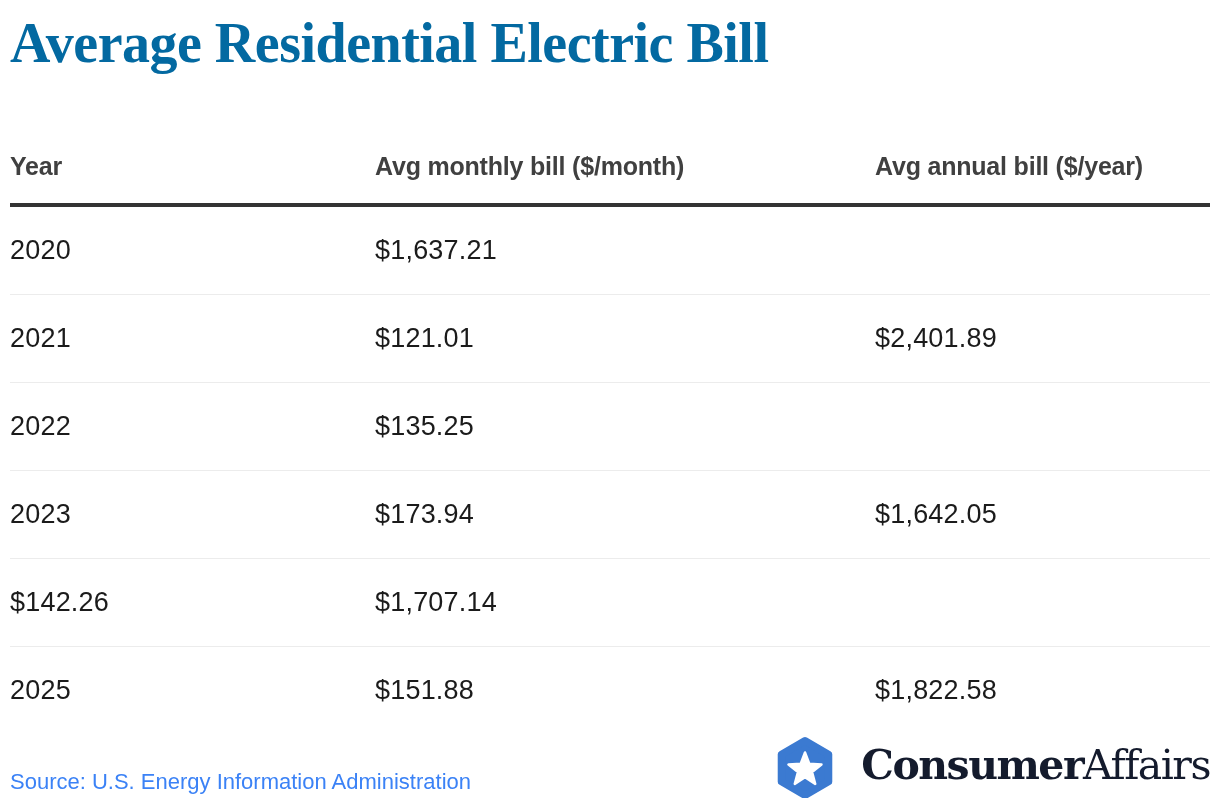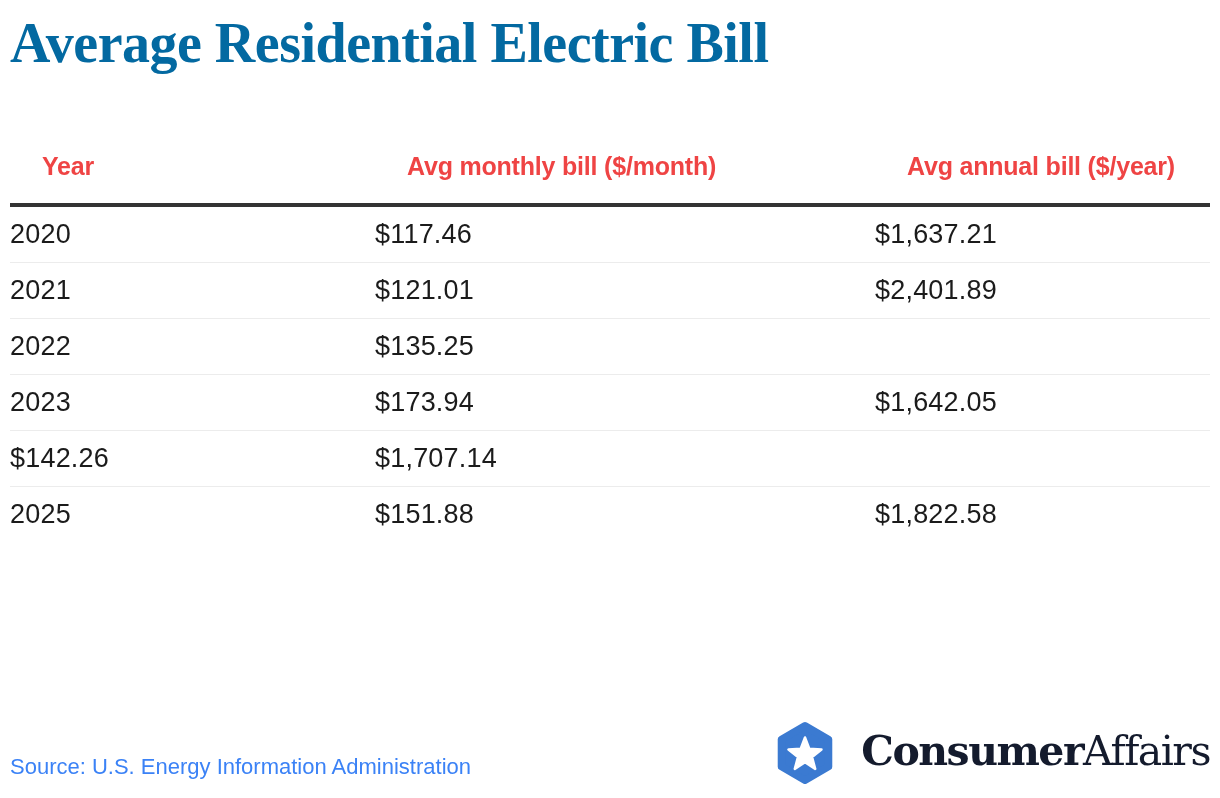--- a/index.html
+++ b/index.html
@@ -35,30 +35,29 @@
     grid-template-columns: 365px 500px 335px;
     align-items: end;
     border-bottom: 4px solid #333333;
     padding-bottom: 20px;
     min-height: 92px;
   }
   .th {
     font-weight: 700;
     font-size: 25px;
     letter-spacing: -0.2px;
-    color: #ef4444;
+    color: #404040;
     line-height: 1.3;
     padding-right: 30px;
-    margin-left: 32px;
   }
   .trow {
     display: grid;
     grid-template-columns: 365px 500px 335px;
     align-items: center;
-    height: 56px;
+    height: 88px;
     border-bottom: 1px solid #ececec;
   }
   .trow:last-child { border-bottom: none; }
   .td {
     font-size: 27px;
     font-weight: 300;
     color: #1b1b1b;
     letter-spacing: 0.2px;
   }
   .footer {
@@ -99,21 +98,20 @@
 
   <div class="table">
     <div class="thead">
       <div class="th">Year</div>
       <div class="th">Avg monthly bill ($/month)</div>
       <div class="th">Avg annual bill ($/year)</div>
     </div>
 
     <div class="trow">
       <div class="td">2020</div>
-      <div class="td">$117.46</div>
       <div class="td">$1,637.21</div>
     </div>
     <div class="trow">
       <div class="td">2021</div>
       <div class="td">$121.01</div>
       <div class="td">$2,401.89</div>
     </div>
     <div class="trow">
       <div class="td">2022</div>
       <div class="td">$135.25</div>

